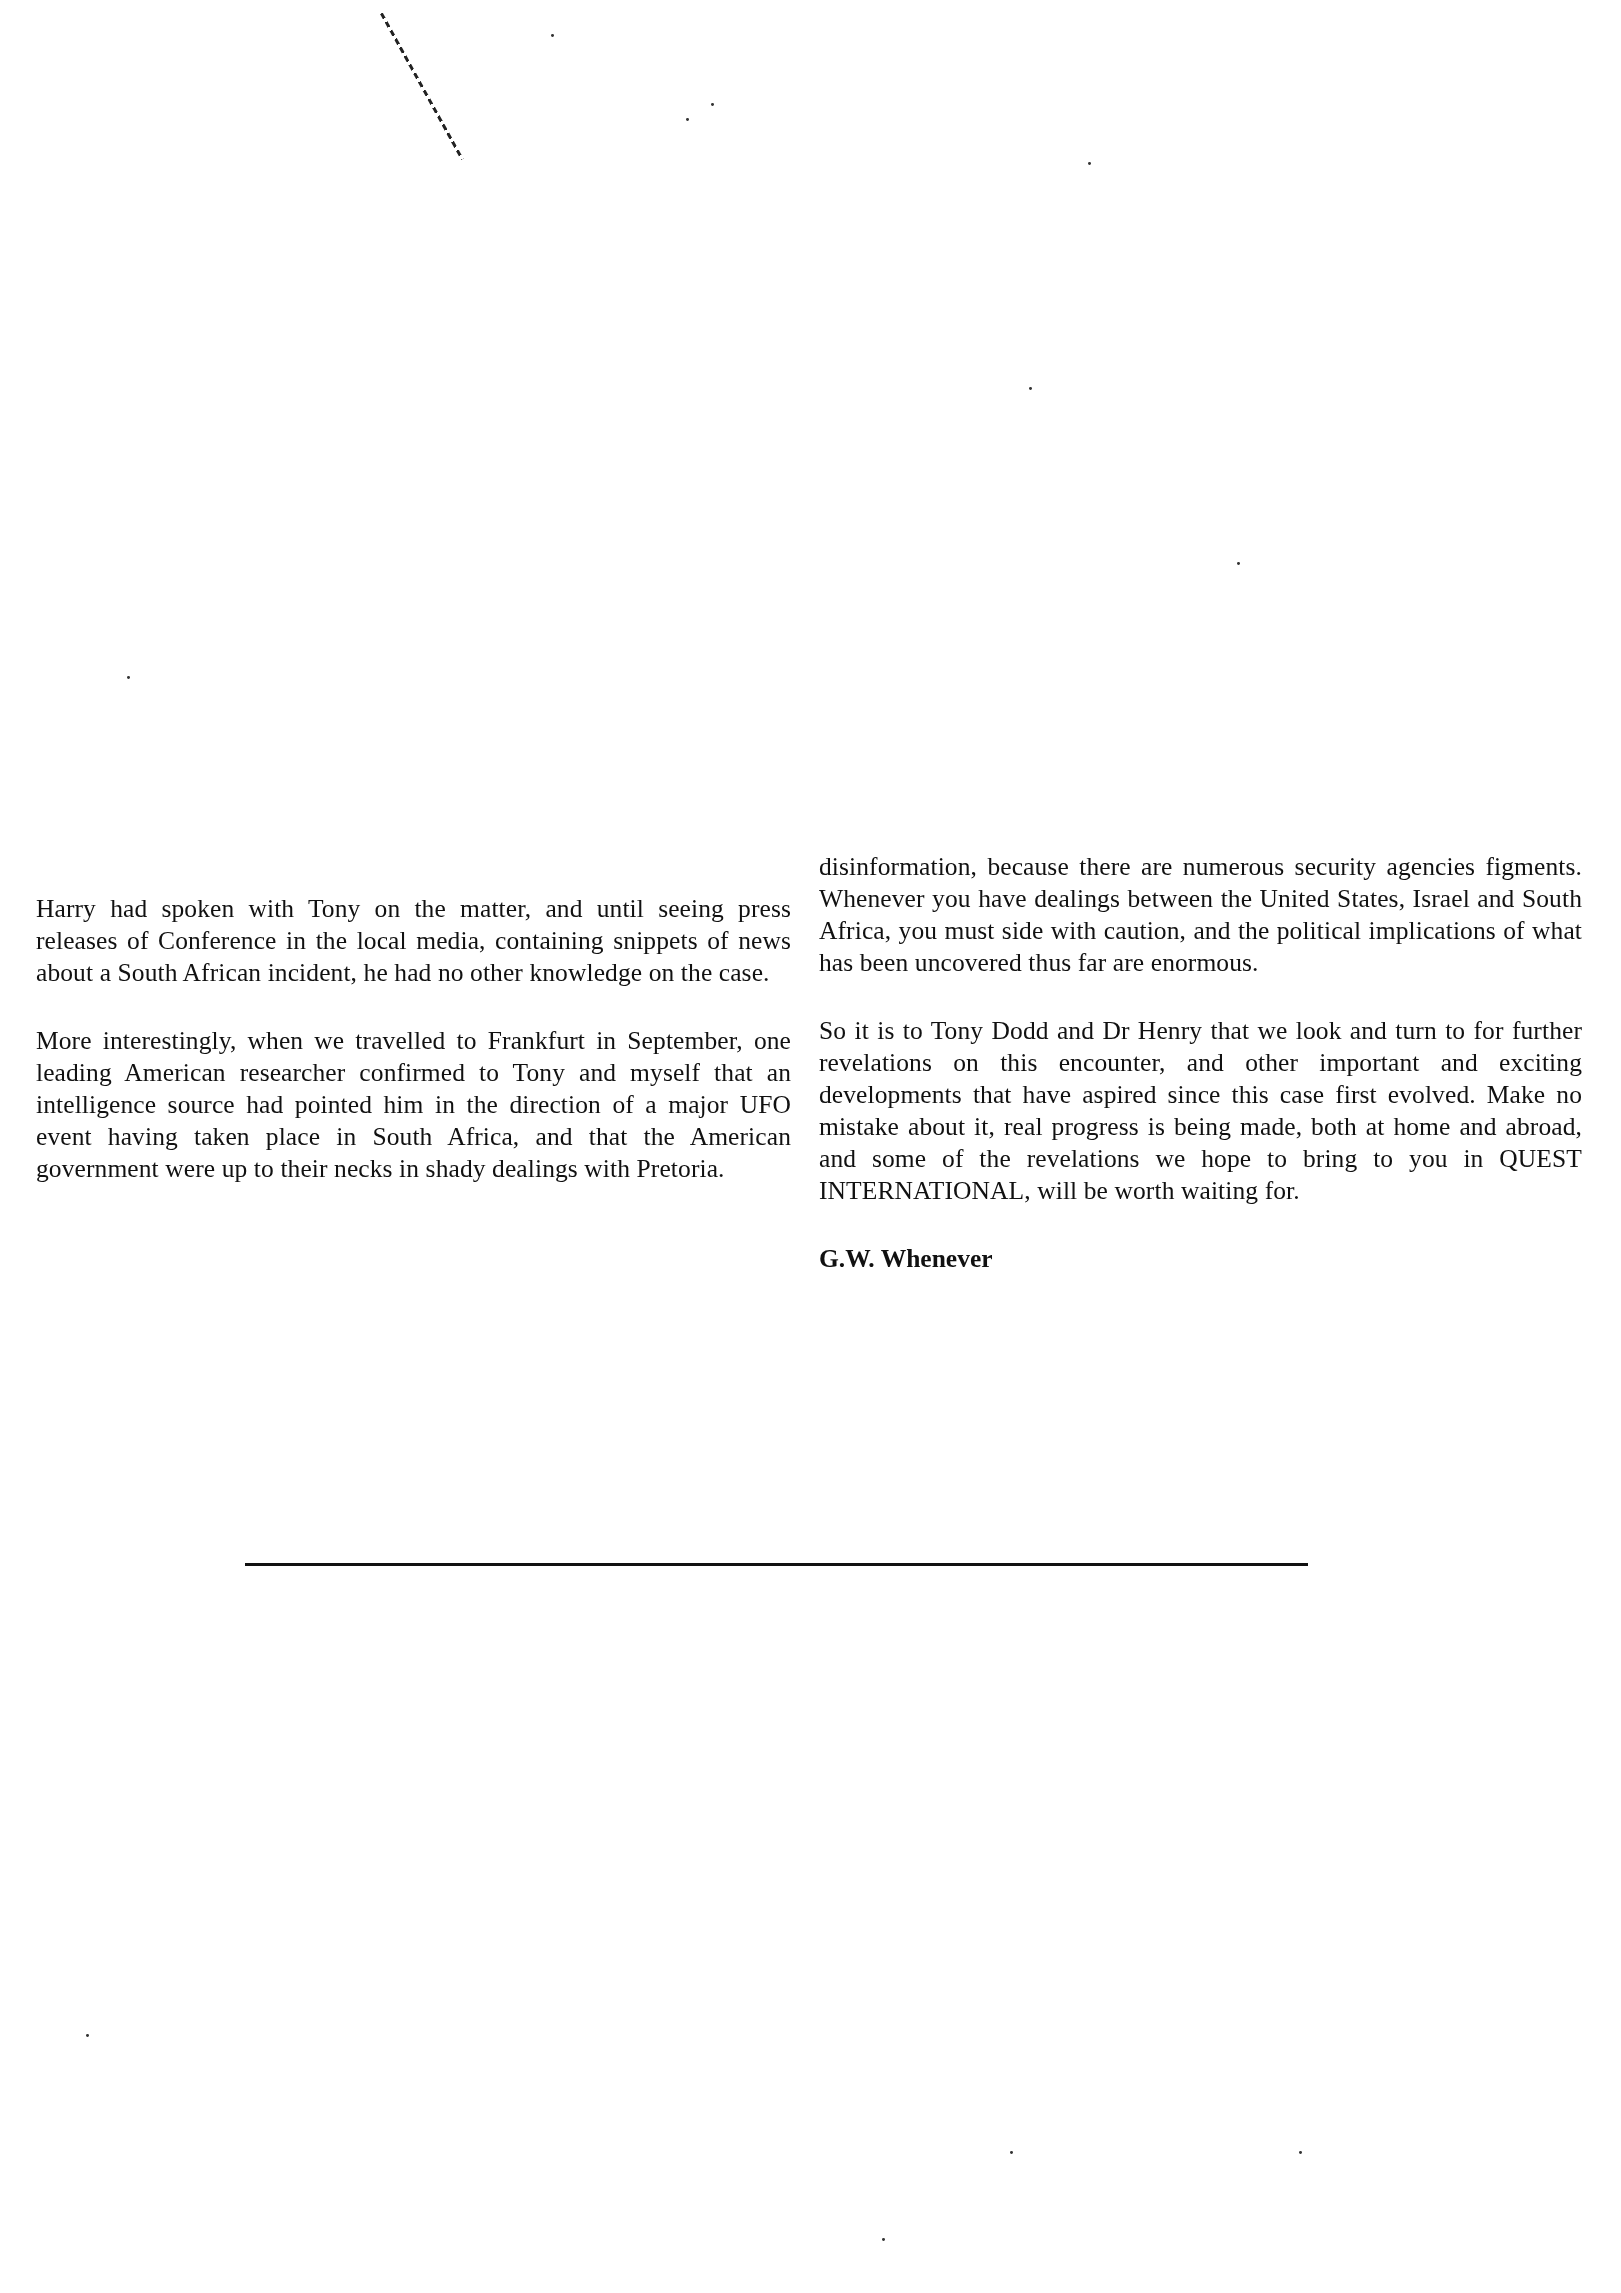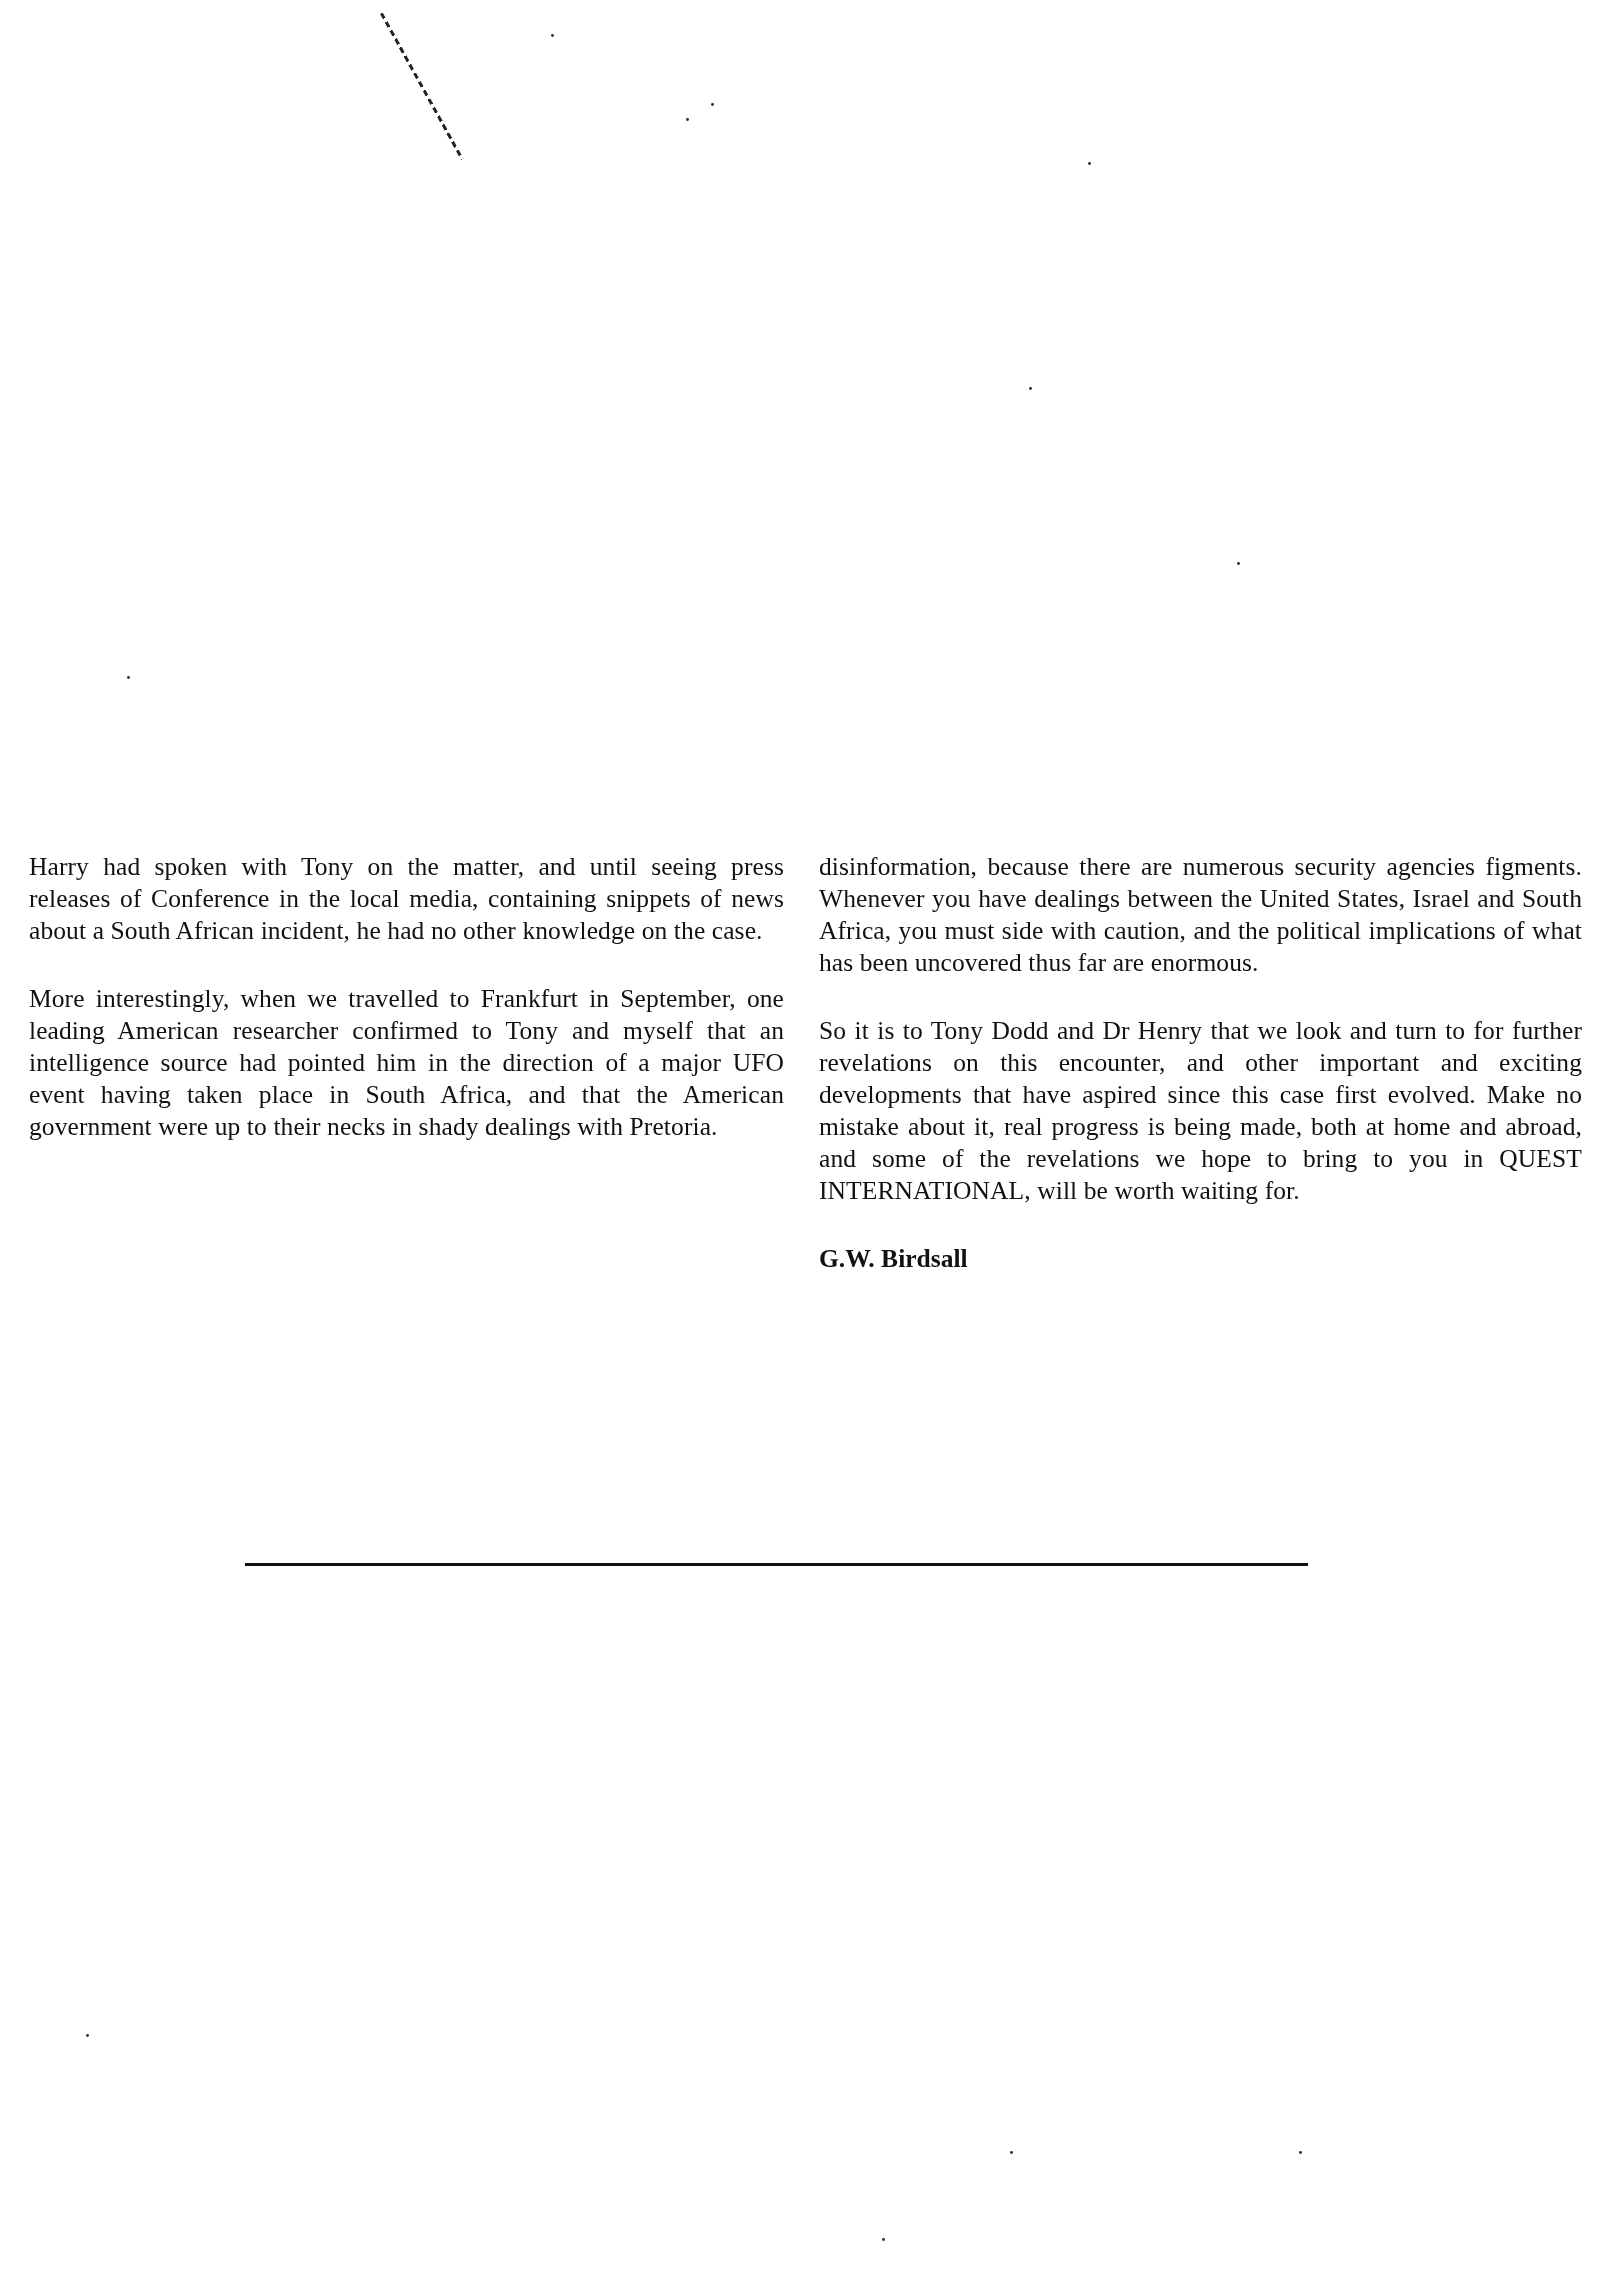--- a/index.html
+++ b/index.html
@@ -19,21 +19,21 @@
       position: absolute;
       left: 0; top: 0;
       width: 1621px;
       height: 2294px;
     }
     .column {
       position: absolute;
       top: 851px;
       width: 755px;
     }
-    .col-left { left: 29px; }
+    .col-left { left: 36px; margin-top: 42px; }
     .col-right { left: 819px; width: 763px; }
     .para {
       margin: 0 0 36px 0;
       font-size: 25.5px;
       line-height: 32px;
       text-align: justify;
       text-align-last: left;
       letter-spacing: 0.1px;
     }
     .para.cont-last { text-align-last: justify; }
@@ -89,18 +89,18 @@
   <div class="speck" style="left:882px;top:2238px"></div>
 
   <div class="column col-left">
     <p class="para">Harry had spoken with Tony on the matter, and until seeing press releases of Conference in the local media, containing snippets of news about a South African incident, he had no other knowledge on the case.</p>
     <p class="para">More interestingly, when we travelled to Frankfurt in September, one leading American researcher confirmed to Tony and myself that an intelligence source had pointed him in the direction of a major UFO event having taken place in South Africa, and that the American government were up to their necks in shady dealings with Pretoria.</p>
   </div>
 
   <div class="column col-right">
     <p class="para">disinformation, because there are numerous security agencies figments. Whenever you have dealings between the United States, Israel and South Africa, you must side with caution, and the political implications of what has been uncovered thus far are enormous.</p>
     <p class="para">So it is to Tony Dodd and Dr Henry that we look and turn to for further revelations on this encounter, and other important and exciting developments that have aspired since this case first evolved. Make no mistake about it, real progress is being made, both at home and abroad, and some of the revelations we hope to bring to you in QUEST INTERNATIONAL, will be worth waiting for.</p>
-    <div class="signature">G.W. Birdsall</div>
+    <div class="signature">G.W. Whenever</div>
   </div>
 
   <div class="rule"></div>
 </div>
 
 
 </body></html>

